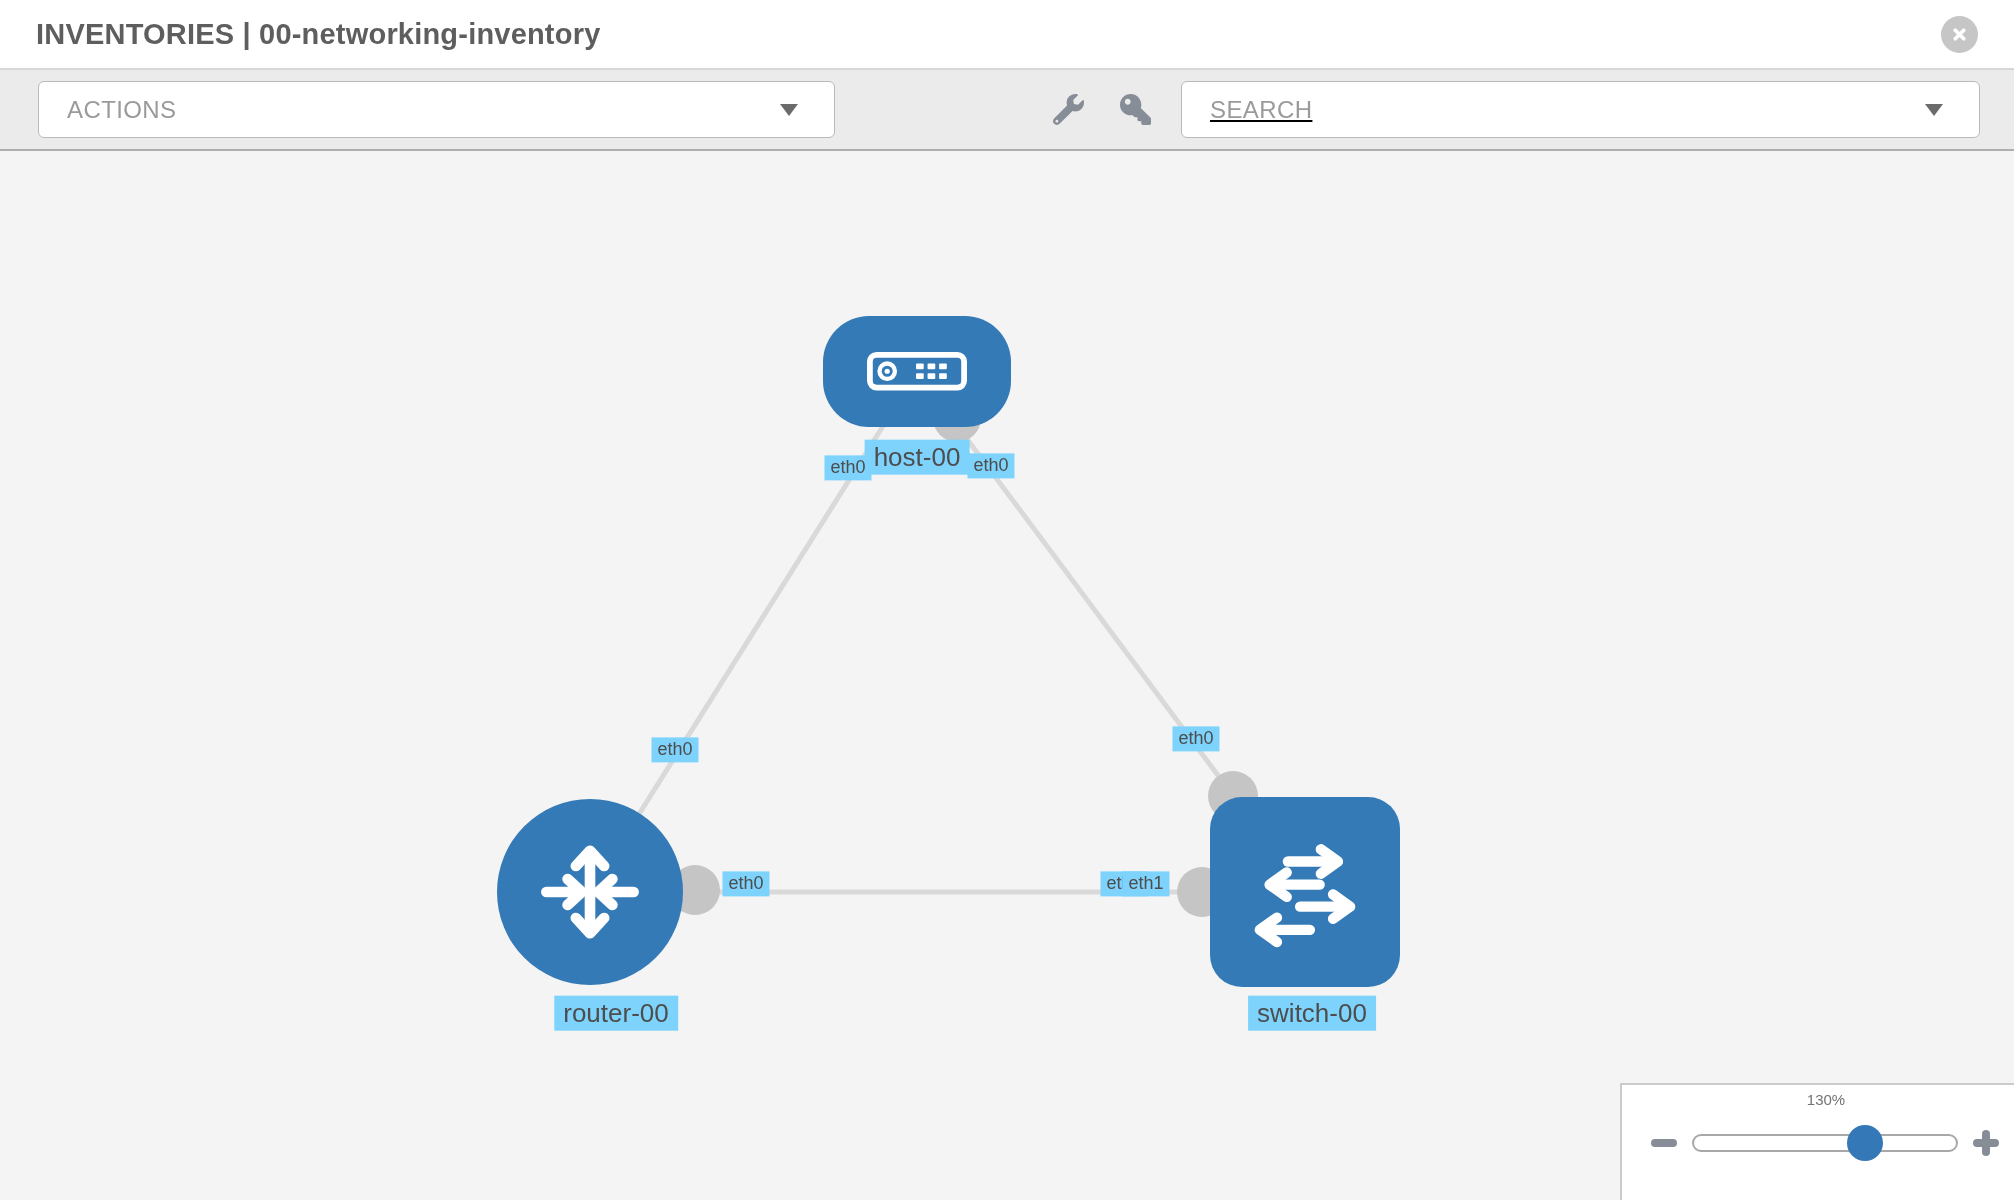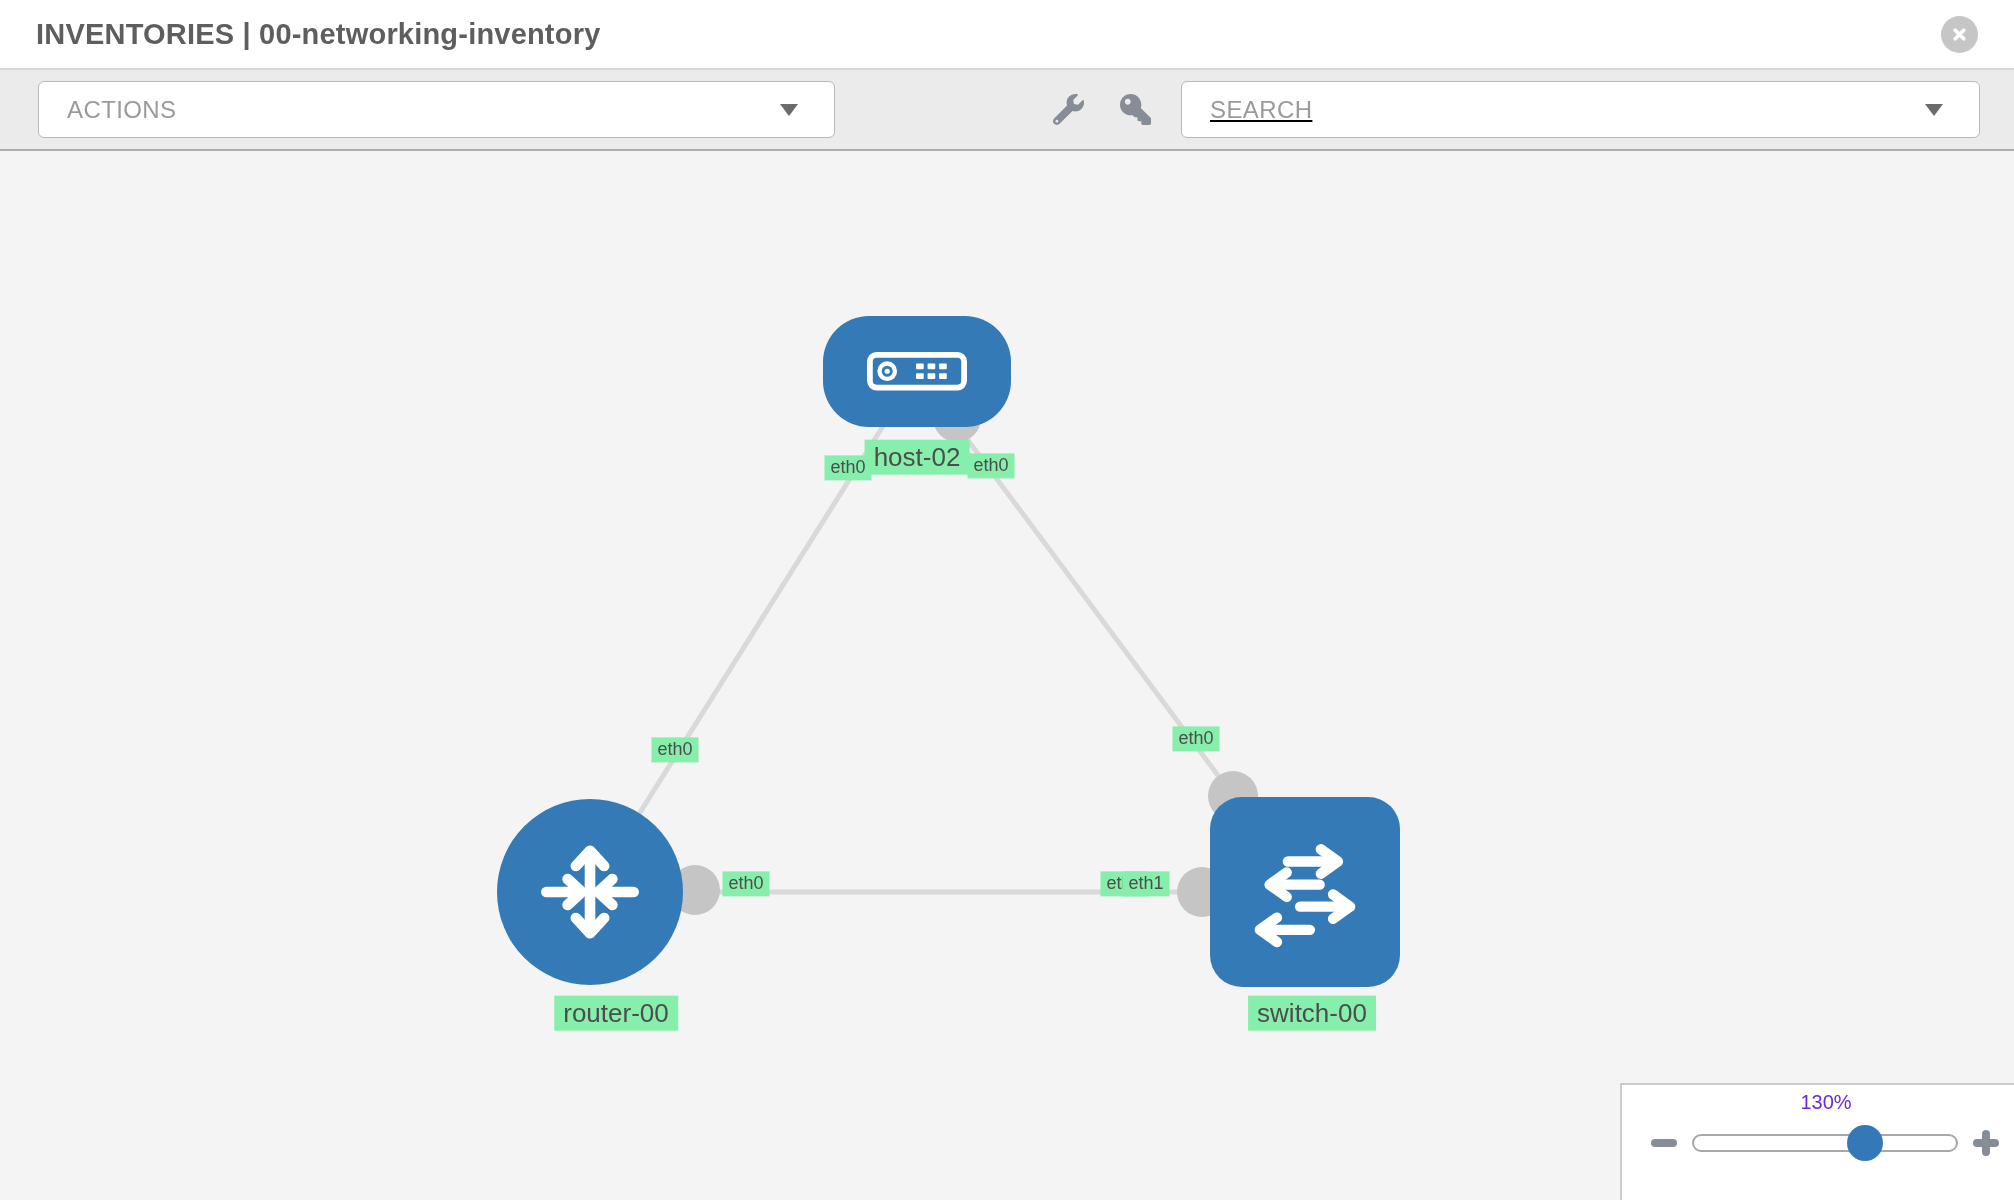--- a/index.html
+++ b/index.html
@@ -45,33 +45,33 @@
   .net{position:absolute;left:0;top:0;}
   .net line{stroke:#d9d9d9;stroke-width:5;}
   .net circle{fill:#c5c5c5;}
   .node{position:absolute;background:#337ab7;display:flex;align-items:center;justify-content:center;}
   .node.host{left:823px;top:161px;width:188px;height:111px;border-radius:46px;}
   .node.router{left:497px;top:644px;width:186px;height:186px;border-radius:50%;}
   .node.switch{left:1210px;top:642px;width:190px;height:190px;border-radius:32px;}
   .node svg{display:block;}
   .stroke-ico{fill:none;stroke:#fff;stroke-linecap:round;stroke-linejoin:round;}
   .chip{
-    position:absolute;transform:translate(-50%,-50%);background:#86efac;
+    position:absolute;transform:translate(-50%,-50%);background:#7dd3fc;
     color:#4d4d4d;white-space:nowrap;line-height:1.18;
   }
   .node-label{font-size:26px;padding:2px 9px;}
   .if-label{font-size:18px;padding:2px 6px;}
   
   .zoom-panel{
     position:absolute;left:1620px;top:928px;width:420px;height:150px;
     background:#fff;border:2px solid #cbcbcb;box-sizing:border-box;
   }
   .zoom-value{
     position:absolute;left:204px;top:6px;transform:translateX(-50%);
-    font-size:20px;color:#6d28d9;
+    font-size:15px;color:#737373;
   }
   .zoom-btn{position:absolute;background:none;border:none;padding:0;cursor:pointer;width:28px;height:28px;}
   .zoom-minus{left:28px;top:44px;}
   .zoom-plus{left:350px;top:44px;}
   .bar-h{position:absolute;left:1px;top:10px;width:26px;height:8px;border-radius:4px;background:#878d96;}
   .bar-v{position:absolute;left:10px;top:1px;width:8px;height:26px;border-radius:4px;background:#878d96;}
   .slider-track{
     position:absolute;left:70px;top:49px;width:266px;height:18px;border-radius:10px;
     background:#fff;border:2px solid #a8a8a8;box-sizing:border-box;cursor:pointer;
   }
@@ -165,21 +165,21 @@
           <path d="M62 44 H28"></path>
             <path d="M35 34 L21 44 L35 54"></path>
           <path d="M46 62 H80"></path>
             <path d="M73 52 L87 62 L73 72"></path>
           <path d="M54 81 H20"></path>
             <path d="M27 71 L13 81 L27 91"></path>
         </g>
       </svg>
     </div>
 
-    <div class="chip node-label" style="left:917px;top:302px;">host-02</div>
+    <div class="chip node-label" style="left:917px;top:302px;">host-00</div>
     <div class="chip node-label" style="left:616px;top:858px;">router-00</div>
     <div class="chip node-label" style="left:1312px;top:858px;">switch-00</div>
 
     <div class="chip if-label" style="left:848px;top:313px;">eth0</div>
     <div class="chip if-label" style="left:991px;top:311px;">eth0</div>
     <div class="chip if-label" style="left:675px;top:595px;">eth0</div>
     <div class="chip if-label" style="left:1196px;top:584px;">eth0</div>
     <div class="chip if-label" style="left:746px;top:729px;">eth0</div>
     <div class="chip if-label" style="left:1124px;top:729px;">eth1</div>
     <div class="chip if-label" style="left:1146px;top:729px;">eth1</div>

